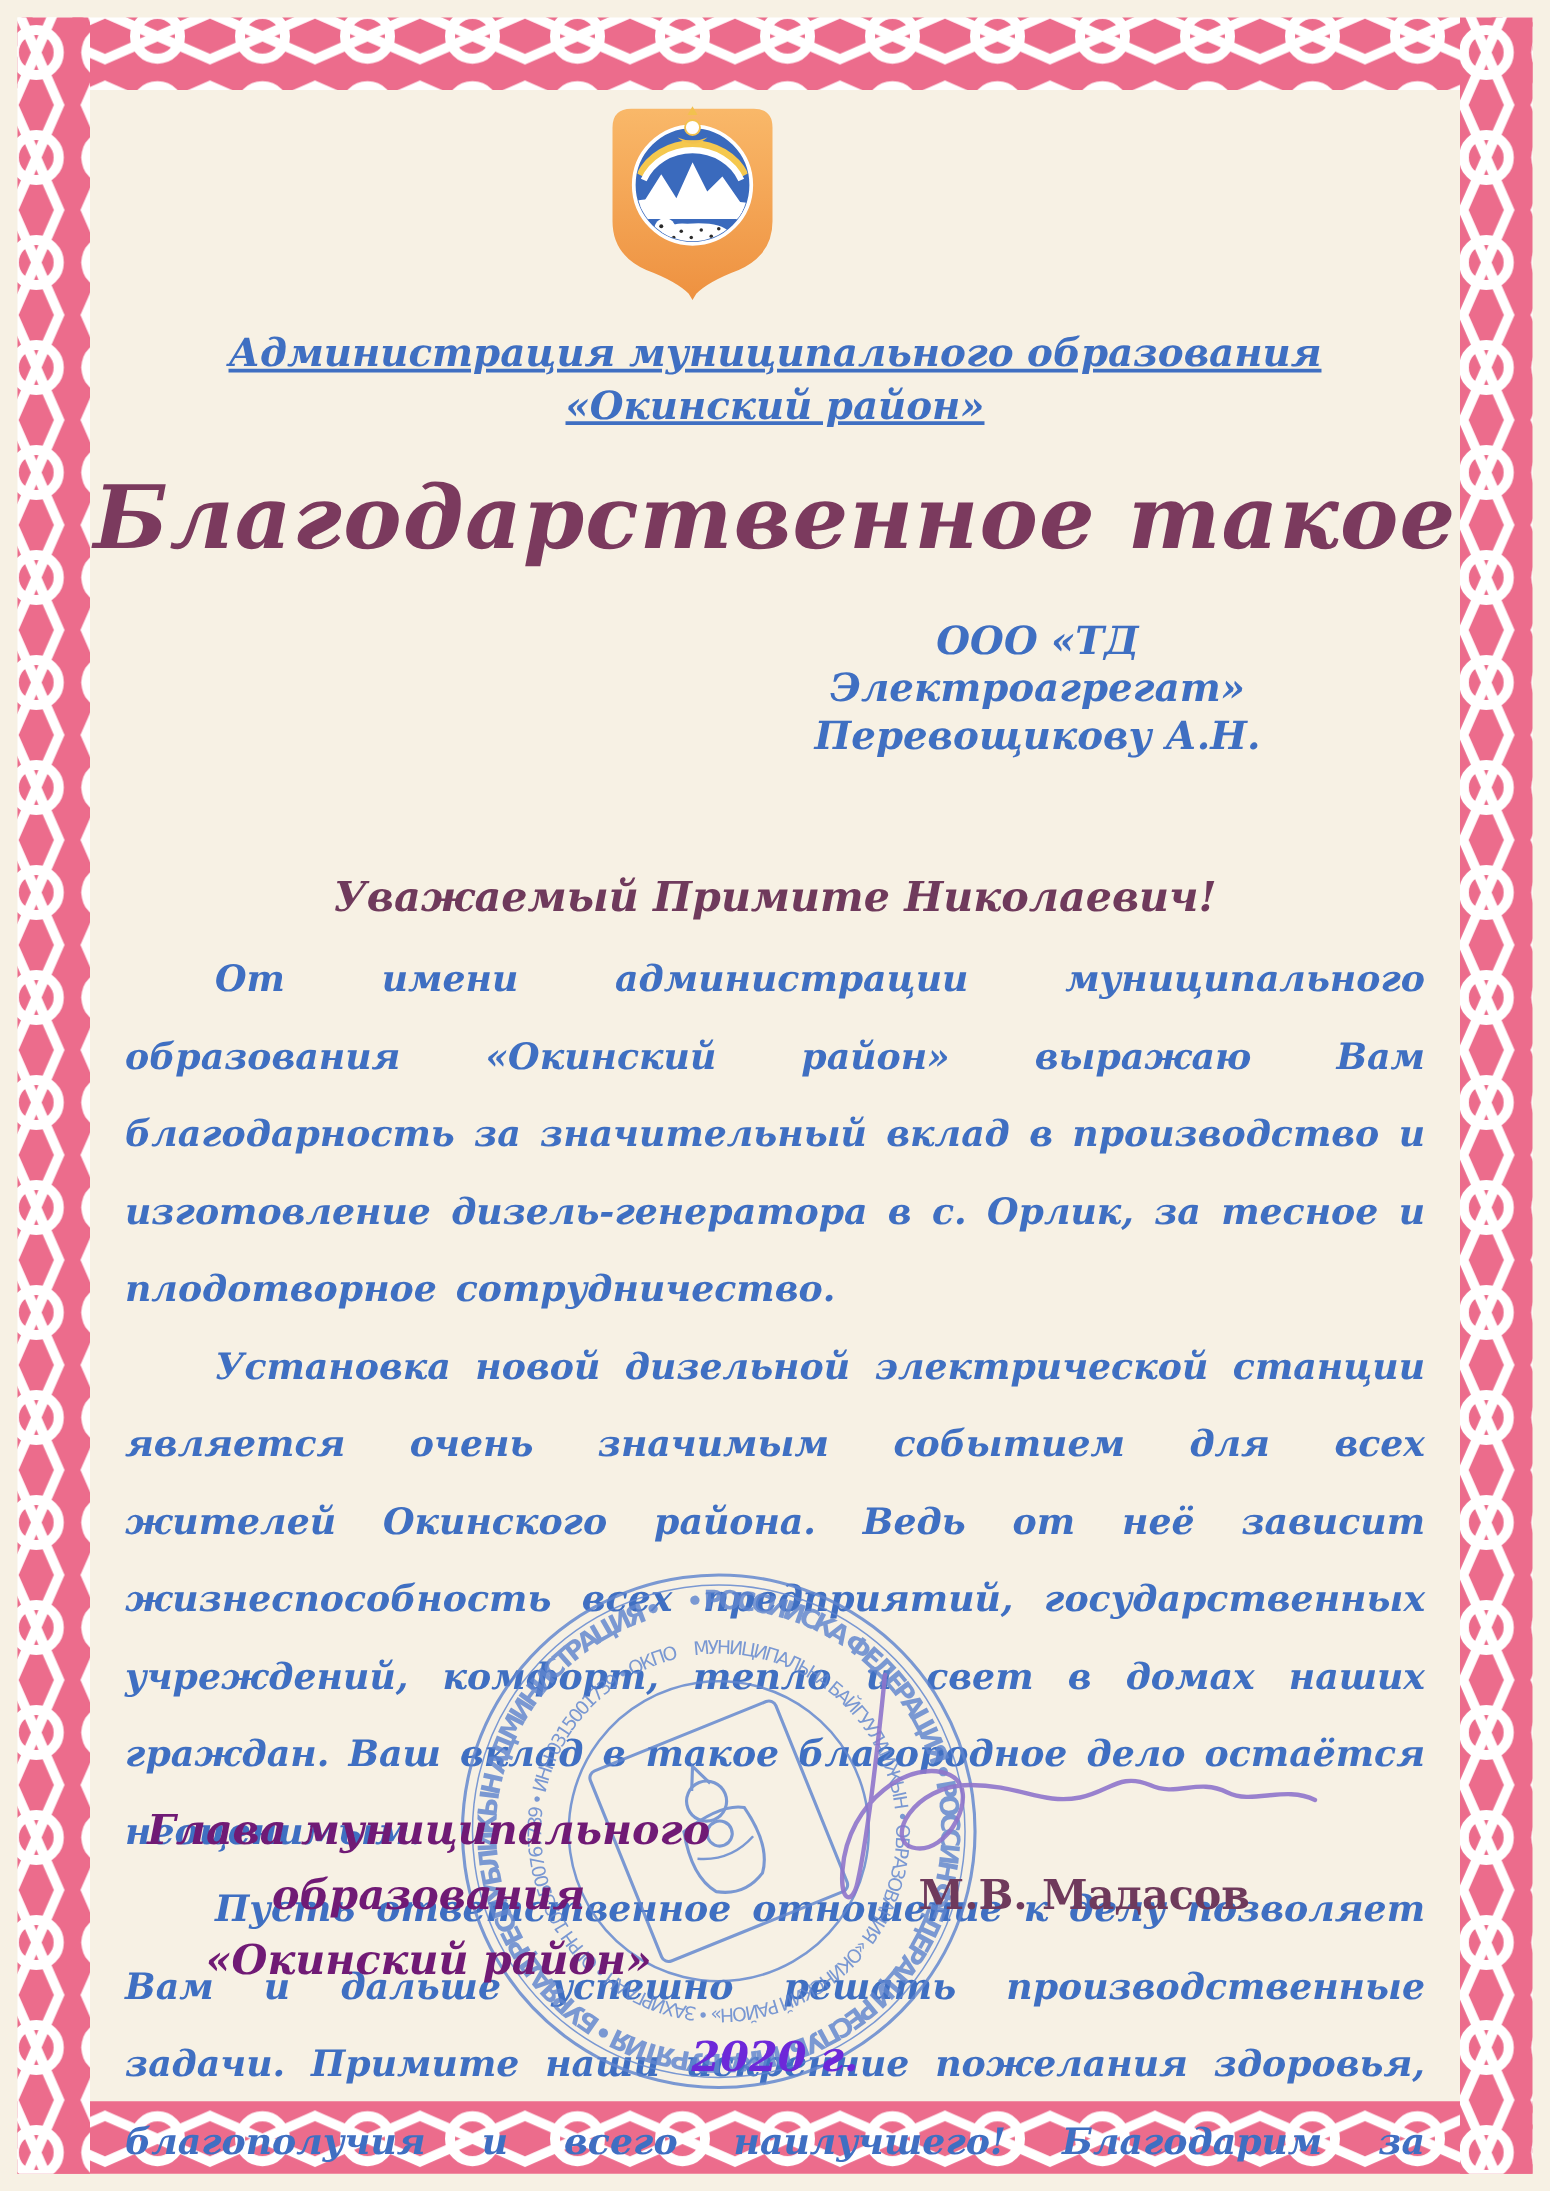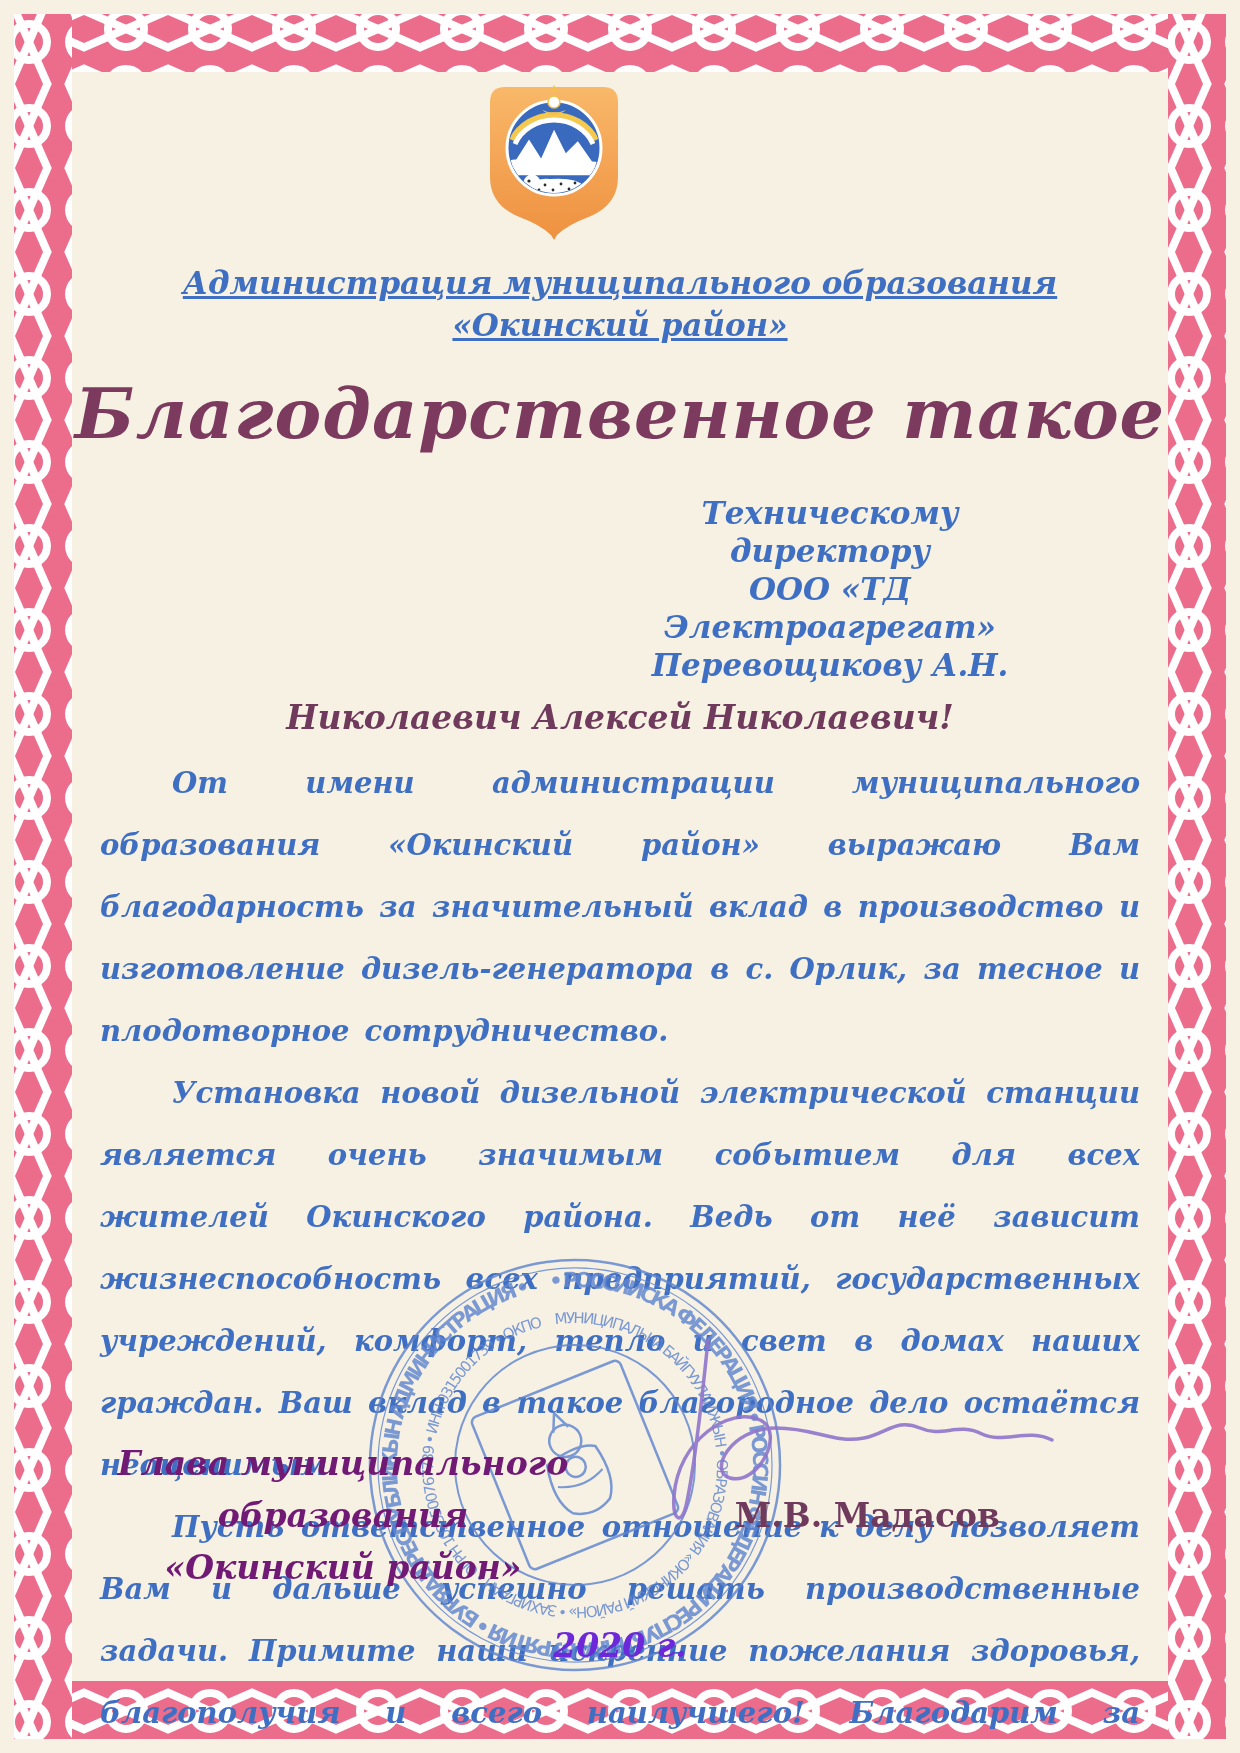--- a/index.html
+++ b/index.html
@@ -136,26 +136,25 @@
     </svg>
 
     <div class="org-header">
       <div>Администрация муниципального образования</div>
       <div>«Окинский район»</div>
     </div>
 
     <div class="doc-title">Благодарственное такое</div>
 
     <div class="recipient">
-      <div>Техническому директору</div>
       <div>ООО «ТД Электроагрегат»</div>
       <div>Перевощикову А.Н.</div>
     </div>
 
-    <div class="salutation">Николаевич Алексей Николаевич!</div>
+    <div class="salutation">Уважаемый Примите Николаевич!</div>
 
     <div class="body-text">
       <p>От имени администрации муниципального образования «Окинский район» выражаю Вам благодарность за значительный вклад в производство и изготовление дизель-генератора в с. Орлик, за тесное и плодотворное сотрудничество.</p>
       <p>Установка новой  дизельной электрической станции является очень значимым событием для всех жителей Окинского района. Ведь от неё зависит жизнеспособность всех предприятий, государственных учреждений, комфорт, тепло и свет в домах наших граждан. Ваш вклад в такое благородное дело остаётся неоценимым.</p>
       <p>Пусть ответственное отношение к делу позволяет Вам и дальше успешно решать производственные задачи. Примите наши искренние пожелания здоровья, благополучия и всего наилучшего! Благодарим за плодотворную работу и надеемся на дальнейшее сотрудничество!</p>
     </div>
 
     <svg class="stamp" viewBox="-223 -223 446 446" xmlns="http://www.w3.org/2000/svg">
       <defs>
         <path id="ringOuter" d="M 0,-178 A 178,178 0 1 1 -0.01,-178 Z" fill="none"></path>

